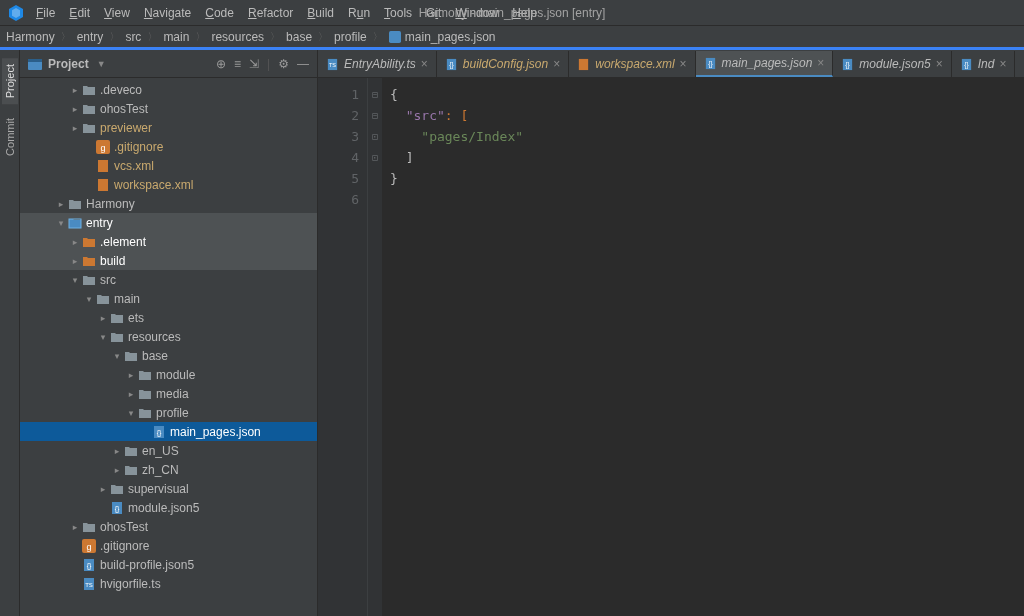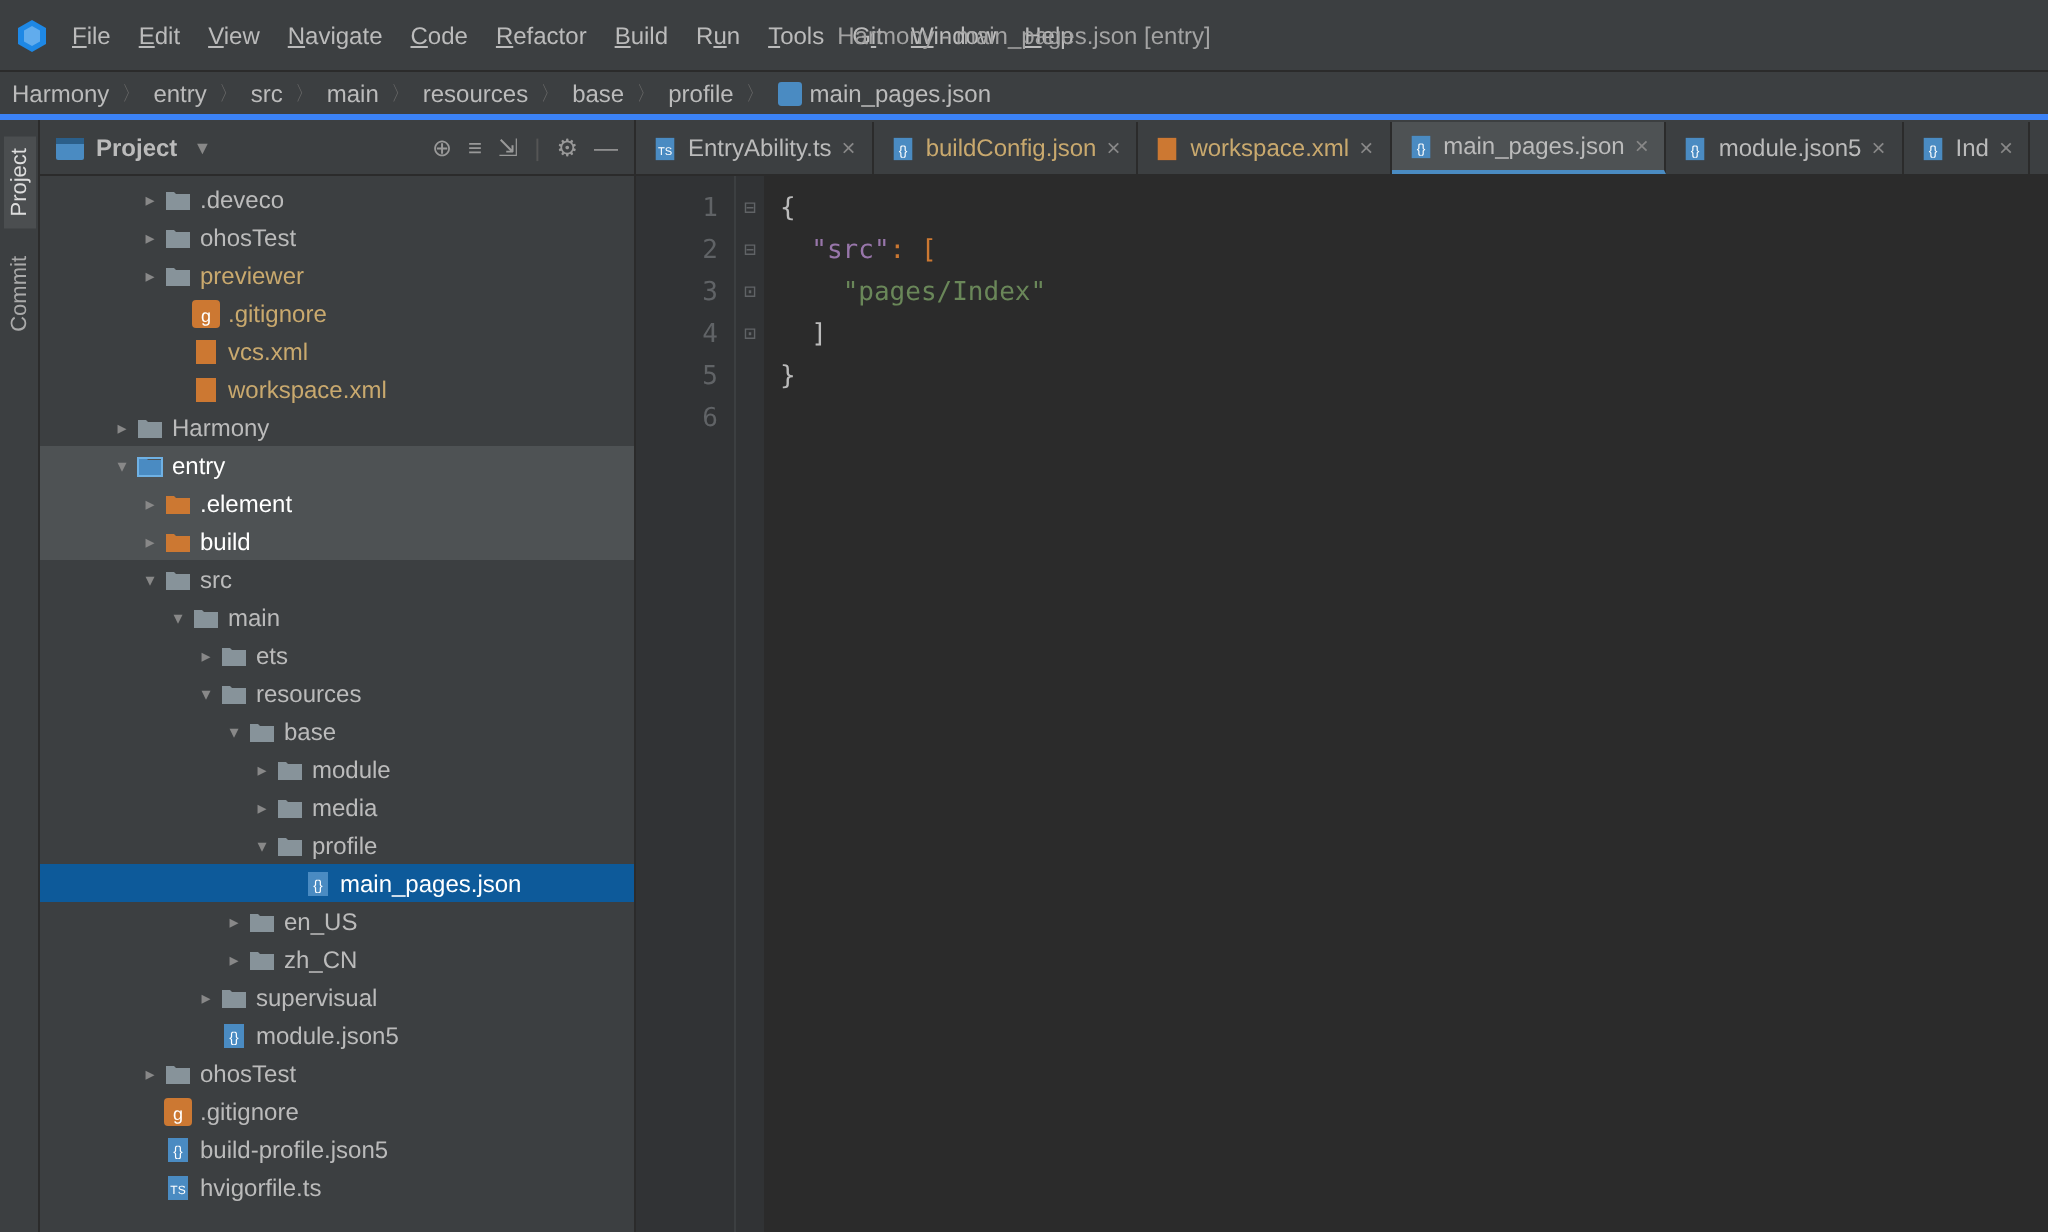--- a/index.html
+++ b/index.html
@@ -1,19 +1,19 @@
 <!DOCTYPE html>
 <html><head>
 <meta charset="utf-8">
 <style>
 * { margin: 0; padding: 0; box-sizing: border-box; }
 body { font-family: "Segoe UI", Arial, sans-serif; font-size: 12px; background: #2b2b2b; color: #bbbbbb; width: 1024px; height: 616px; overflow: hidden; user-select: none; }
 
 
-.titlebar { height: 36px; background: #3c3f41; display: flex; align-items: center; padding: 0 8px; border-bottom: 1px solid #2b2b2b; }
+.titlebar { height: 26px; background: #3c3f41; display: flex; align-items: center; padding: 0 8px; border-bottom: 1px solid #2b2b2b; }
 .titlebar .logo { width: 16px; height: 16px; margin-right: 12px; }
 .titlebar .menu { display: flex; gap: 14px; }
 .titlebar .menu span { color: #bbbbbb; cursor: pointer; }
 .titlebar .menu span u { text-decoration: underline; }
 .titlebar .wintitle { position: absolute; left: 50%; transform: translateX(-50%); color: #a3a3a3; font-size: 12px; }
 
 
 .navbar { height: 24px; background: #3c3f41; display: flex; align-items: center; padding: 0 6px; border-bottom: 3px solid #3b82f6; gap: 4px; }
 .navbar .crumb { color: #bbbbbb; cursor: pointer; }
 .navbar .chev { color: #666; font-size: 10px; margin: 0 2px; }
@@ -47,21 +47,21 @@
 .tree-row .label.blue { color: #4a8bc2; }
 .tree-row.sel .label { color: #fff; }
 .tree-row.ctx { background: #4e5254; }
 .tree-row.ctx .label { color: #fff; }
 
 
 .editor-area { flex: 1; display: flex; flex-direction: column; background: #2b2b2b; }
 .tabbar { height: 28px; background: #3c3f41; display: flex; align-items: flex-end; border-bottom: 1px solid #2b2b2b; overflow: hidden; }
 .tab { height: 26px; padding: 0 8px; display: flex; align-items: center; gap: 5px; background: #3c3f41; border-right: 1px solid #2b2b2b; cursor: pointer; font-size: 12px; }
 .tab.active { background: #4e5254; border-bottom: 2px solid #4a8bc2; }
-.tab .tname { color: #bbbbbb; }
+.tab .tname { color: #bbbbbb; font-style: italic; }
 .tab .tname.yellow { color: #c9a96e; }
 .tab .close { color: #888; font-size: 12px; }
 .tab .ticon { width: 13px; height: 13px; }
 
 .code { flex: 1; display: flex; font-family: Consolas, monospace; font-size: 13px; }
 .gutter { width: 50px; background: #313335; color: #606366; text-align: right; padding: 6px 8px 0 0; line-height: 21px; border-right: 1px solid #3c3f41; }
 .fold-gutter { width: 14px; background: #313335; color: #606366; padding-top: 6px; line-height: 21px; text-align: center; font-size: 10px; }
 .codetext { flex: 1; padding: 6px 0 0 8px; line-height: 21px; color: #bbbbbb; }
 .tok-brace { color: #bbbbbb; }
 .tok-key { color: #9876aa; }

